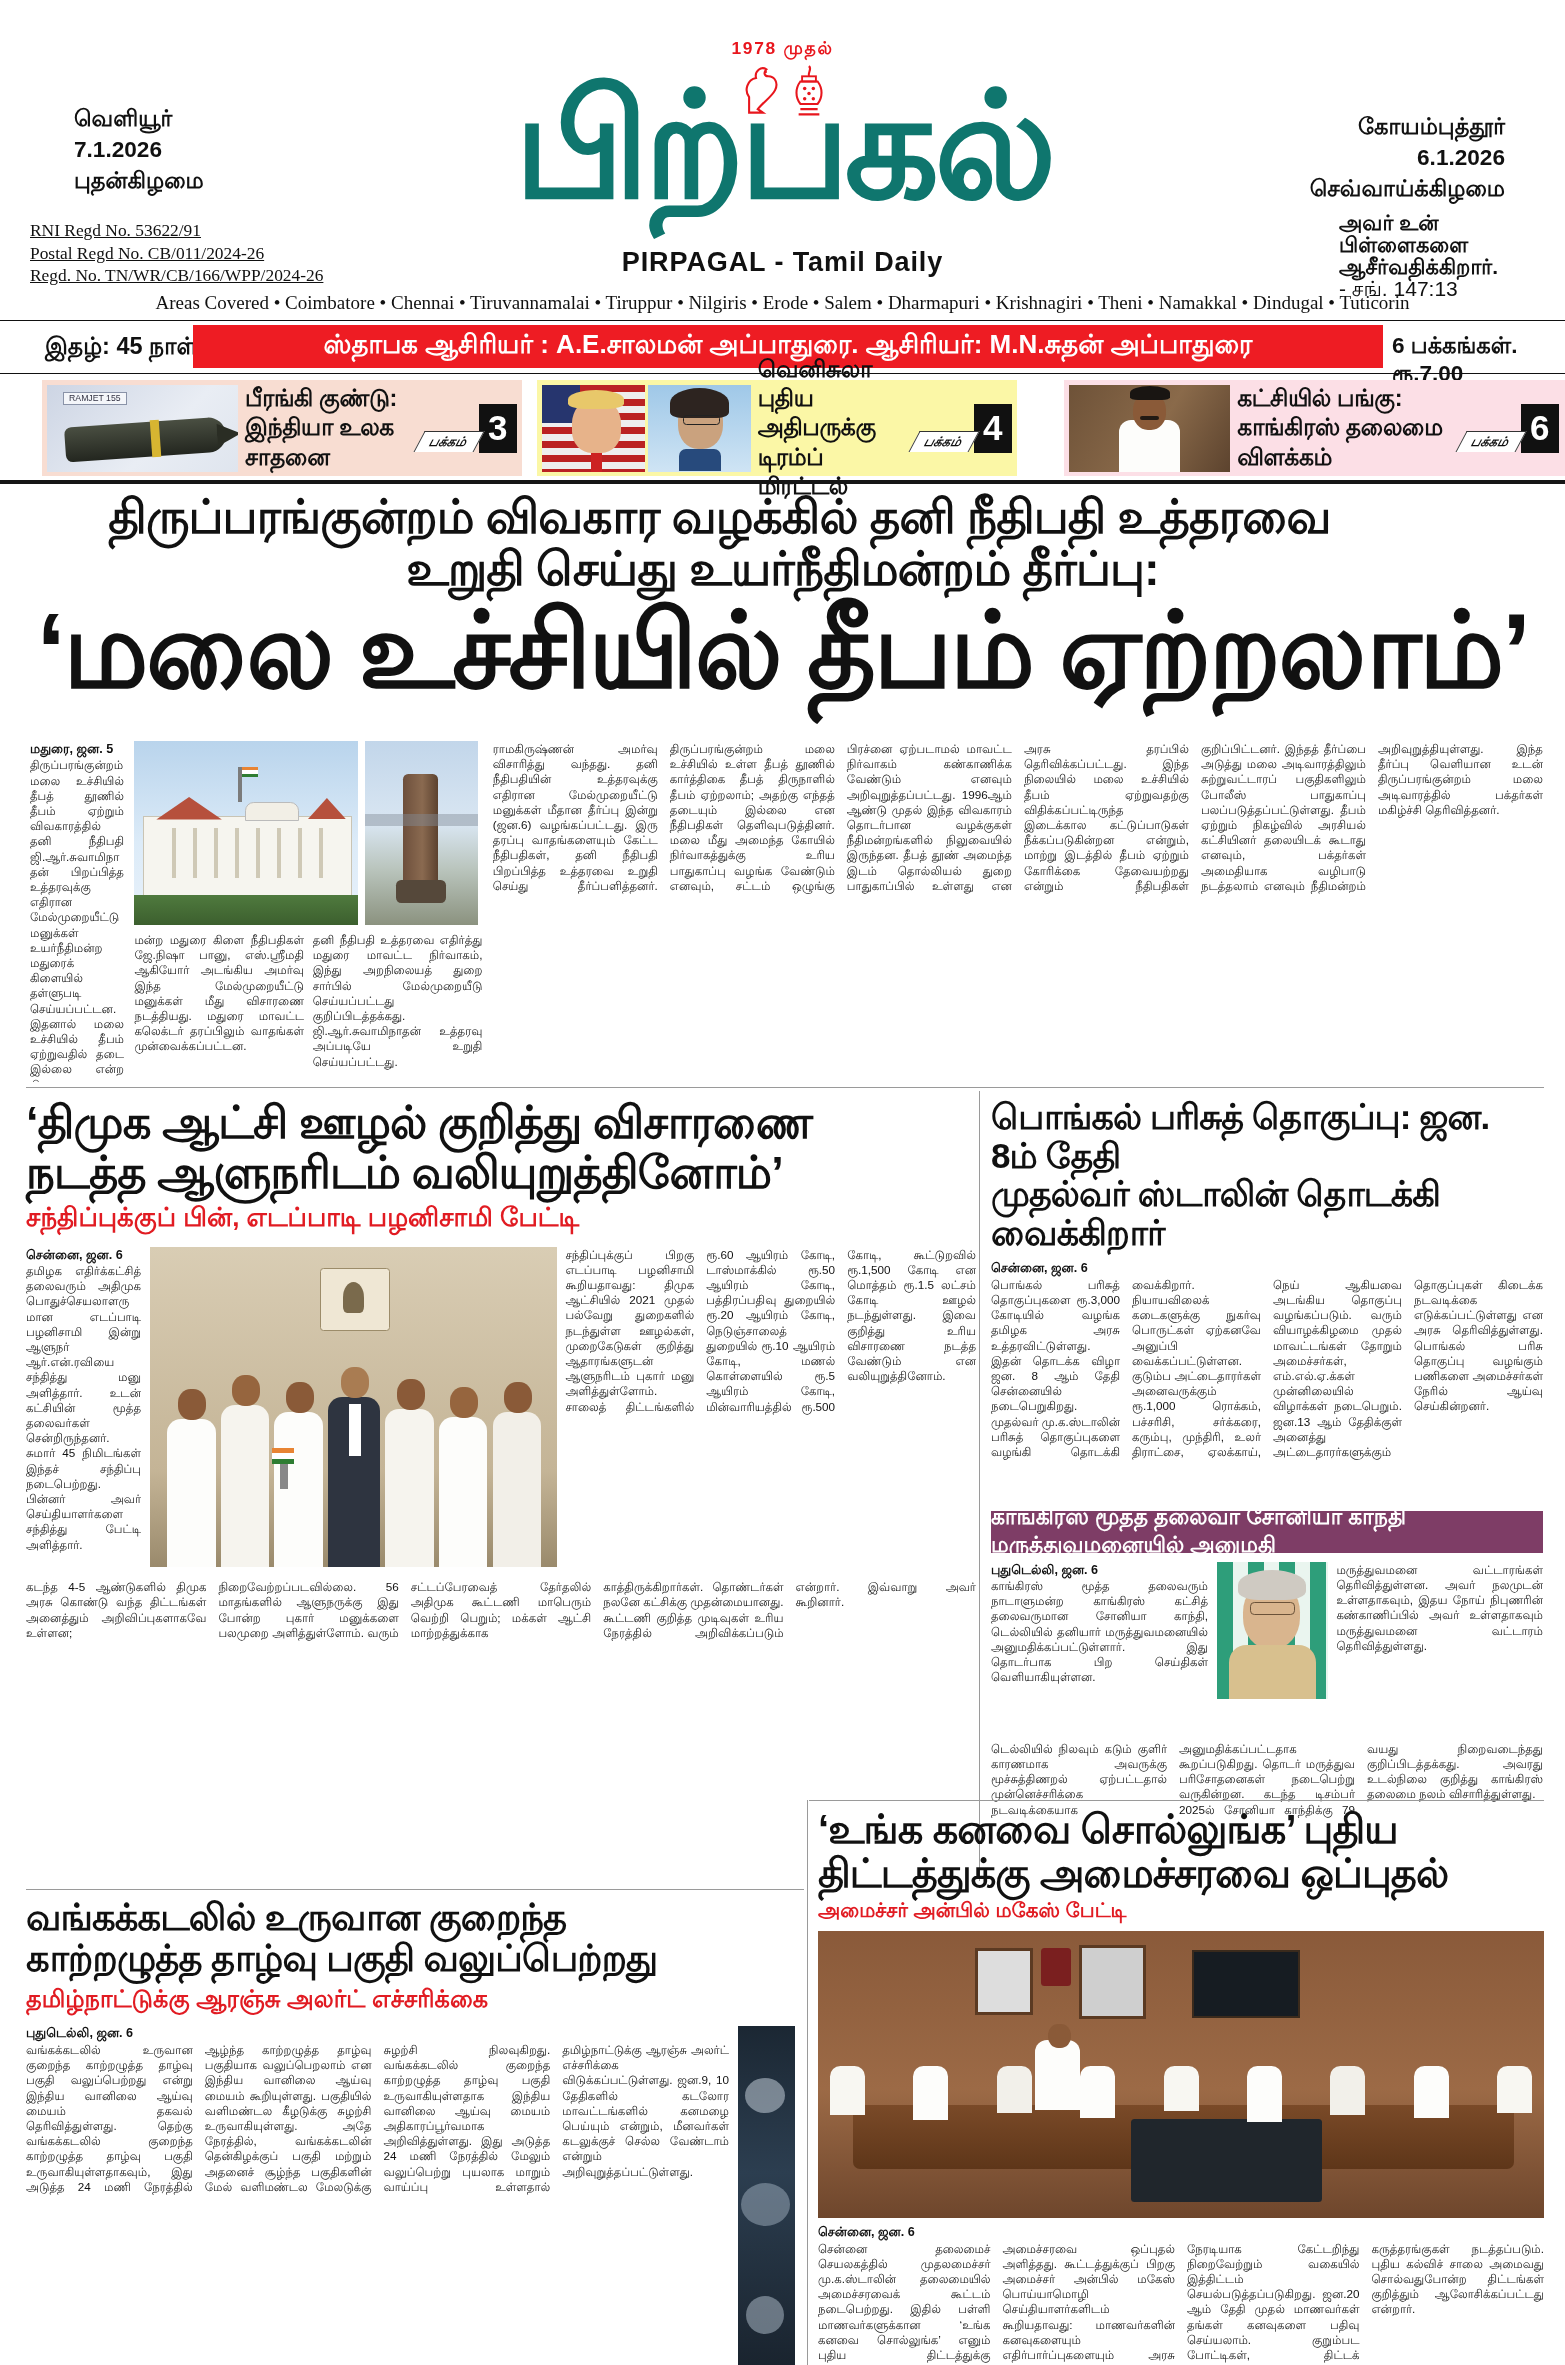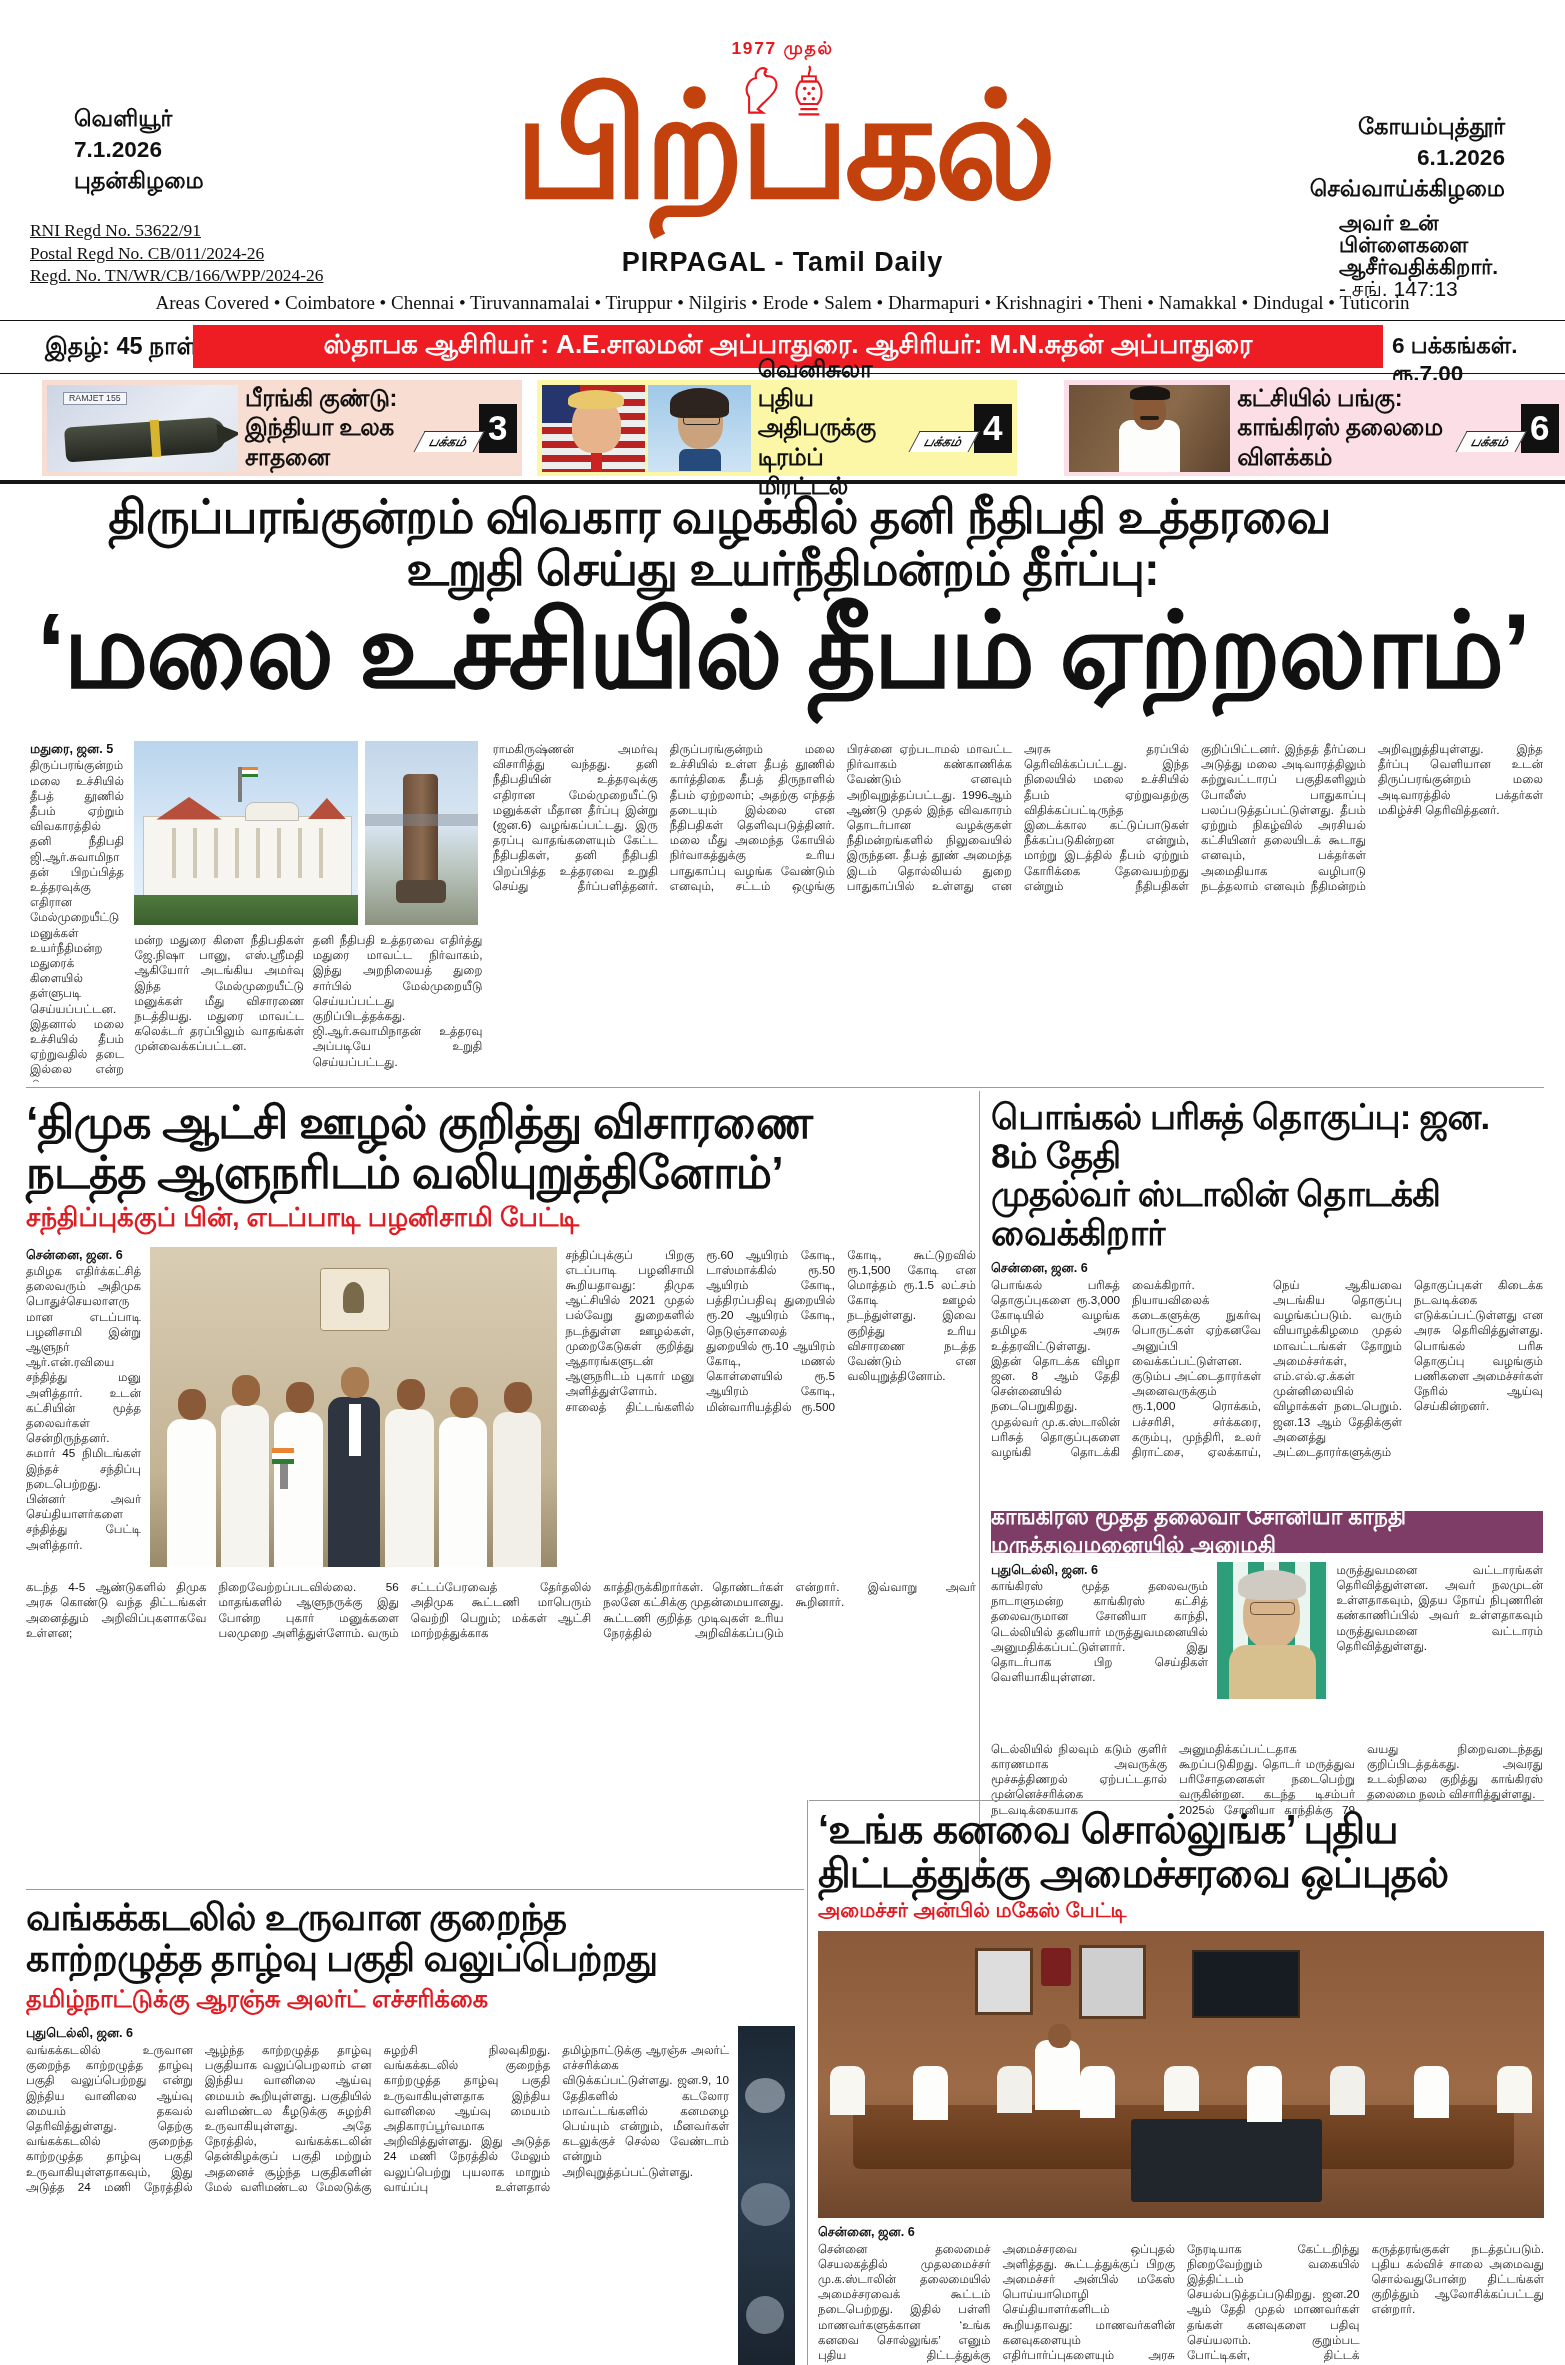--- a/index.html
+++ b/index.html
@@ -43,21 +43,21 @@
     <div>புதன்கிழமை</div>
   </div>
 
   <div class="abs serif" style="left:30px;top:219px;width:365px;font-size:17.4px;line-height:22.6px;">
     <div class="underline">RNI Regd No. 53622/91</div>
     <div class="underline">Postal Regd No. CB/011/2024-26</div>
     <div class="underline">Regd. No. TN/WR/CB/166/WPP/2024-26</div>
   </div>
 
   <div class="abs center" style="left:678px;top:38px;width:209px;">
-    <div class="red bold" style="font-size:17.4px;letter-spacing:1.7px;">1977 முதல்</div>
+    <div class="red bold" style="font-size:17.4px;letter-spacing:1.7px;">1978 முதல்</div>
     <div style="display:flex;justify-content:center;gap:8.7px;margin-top:3.5px;">
       <span>
         <svg width="45" height="54" viewBox="0 0 52 62">
           <path d="M14 38 C8 30 12 18 22 16 C20 8 28 2 34 6 C30 10 32 14 36 14 C44 14 48 22 44 30 C40 38 30 44 24 52 L30 56 L14 56 Z" fill="none" stroke="#e8161d" stroke-width="2.4"></path>
           <circle cx="33" cy="9" r="1.6" fill="#e8161d"></circle>
         </svg>
       </span>
       <span>
         <svg width="38" height="54" viewBox="0 0 44 62">
           <path d="M22 2 C26 6 20 10 22 14" fill="none" stroke="#e8161d" stroke-width="2.4"></path>
@@ -67,21 +67,21 @@
           <circle cx="17" cy="28" r="2" fill="#e8161d"></circle>
             <circle cx="27" cy="28" r="2" fill="#e8161d"></circle>
           <circle cx="22" cy="34" r="2" fill="#e8161d"></circle>
             <circle cx="17" cy="40" r="2" fill="#e8161d"></circle>
           <circle cx="27" cy="40" r="2" fill="#e8161d"></circle>
         </svg>
       </span>
     </div>
   </div>
 
-  <div class="abs center" style="left:348px;top:54px;width:870px;font-size:148px;font-weight:900;color:#c2410c;line-height:183px;letter-spacing:-5.2px;">பிற்பகல்</div>
+  <div class="abs center" style="left:348px;top:54px;width:870px;font-size:148px;font-weight:900;color:#0f766e;line-height:183px;letter-spacing:-5.2px;">பிற்பகல்</div>
 
   <div class="abs center bold" style="left:391px;top:247px;width:783px;font-size:27px;letter-spacing:0.9px;">PIRPAGAL - Tamil Daily</div>
 
   <div class="abs" style="left:1261px;top:111px;width:244px;font-size:22.6px;font-weight:bold;line-height:31px;text-align:right;">
     <div>கோயம்புத்தூர்</div>
     <div>6.1.2026</div>
     <div>செவ்வாய்க்கிழமை</div>
   </div>
 
   <div class="abs" style="left:1339px;top:212px;width:217px;font-size:21px;font-weight:bold;line-height:22px;">

